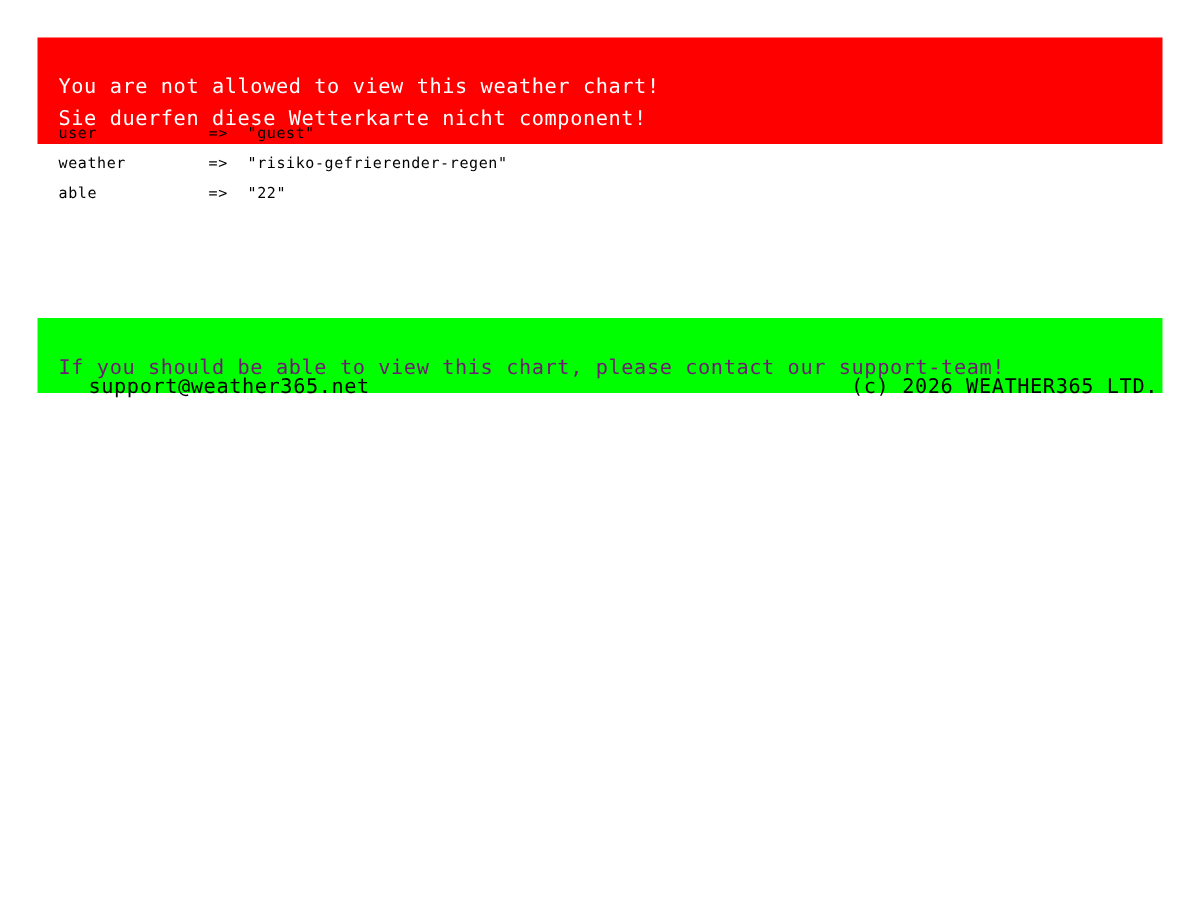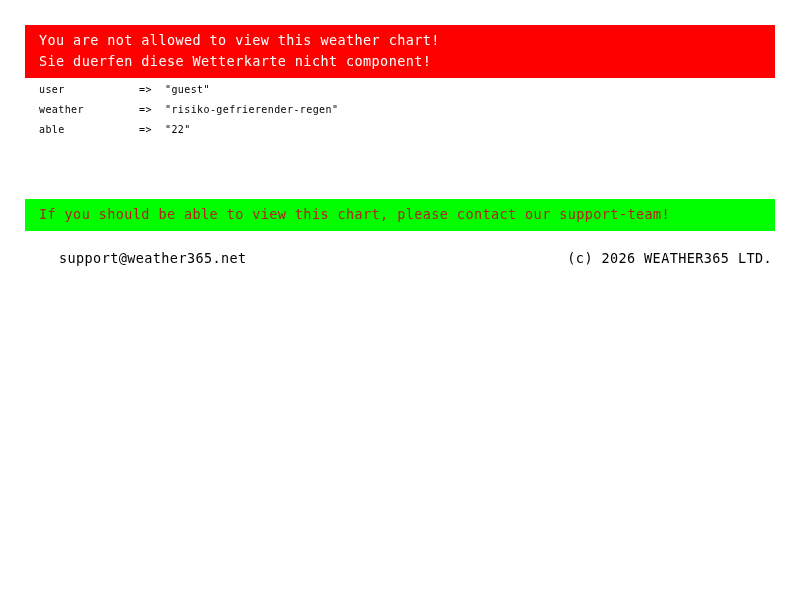--- a/index.html
+++ b/index.html
@@ -18,34 +18,34 @@
   .page {
     position: relative;
     width: 800px;
     height: 600px;
   }
   .banner {
     position: absolute;
     left: 25px;
     width: 750px;
     box-sizing: border-box;
-    padding: 5px 14px 6px 14px;
+    padding: 23px 14px 6px 14px;
     font-size: 13.5px;
     line-height: 21px;
     white-space: nowrap;
   }
   .banner-error {
     top: 25px;
     background: #ff0000;
     color: #ffffff;
   }
   .banner-info {
-    top: 199px;
+    top: 212px;
     background: #00ff00;
-    color: #b91c1c;
+    color: #701a75;
   }
   .banner div {
     letter-spacing: 0.4px;
   }
   .details {
     position: absolute;
     left: 39px;
     top: 80px;
     border-collapse: collapse;
   }

